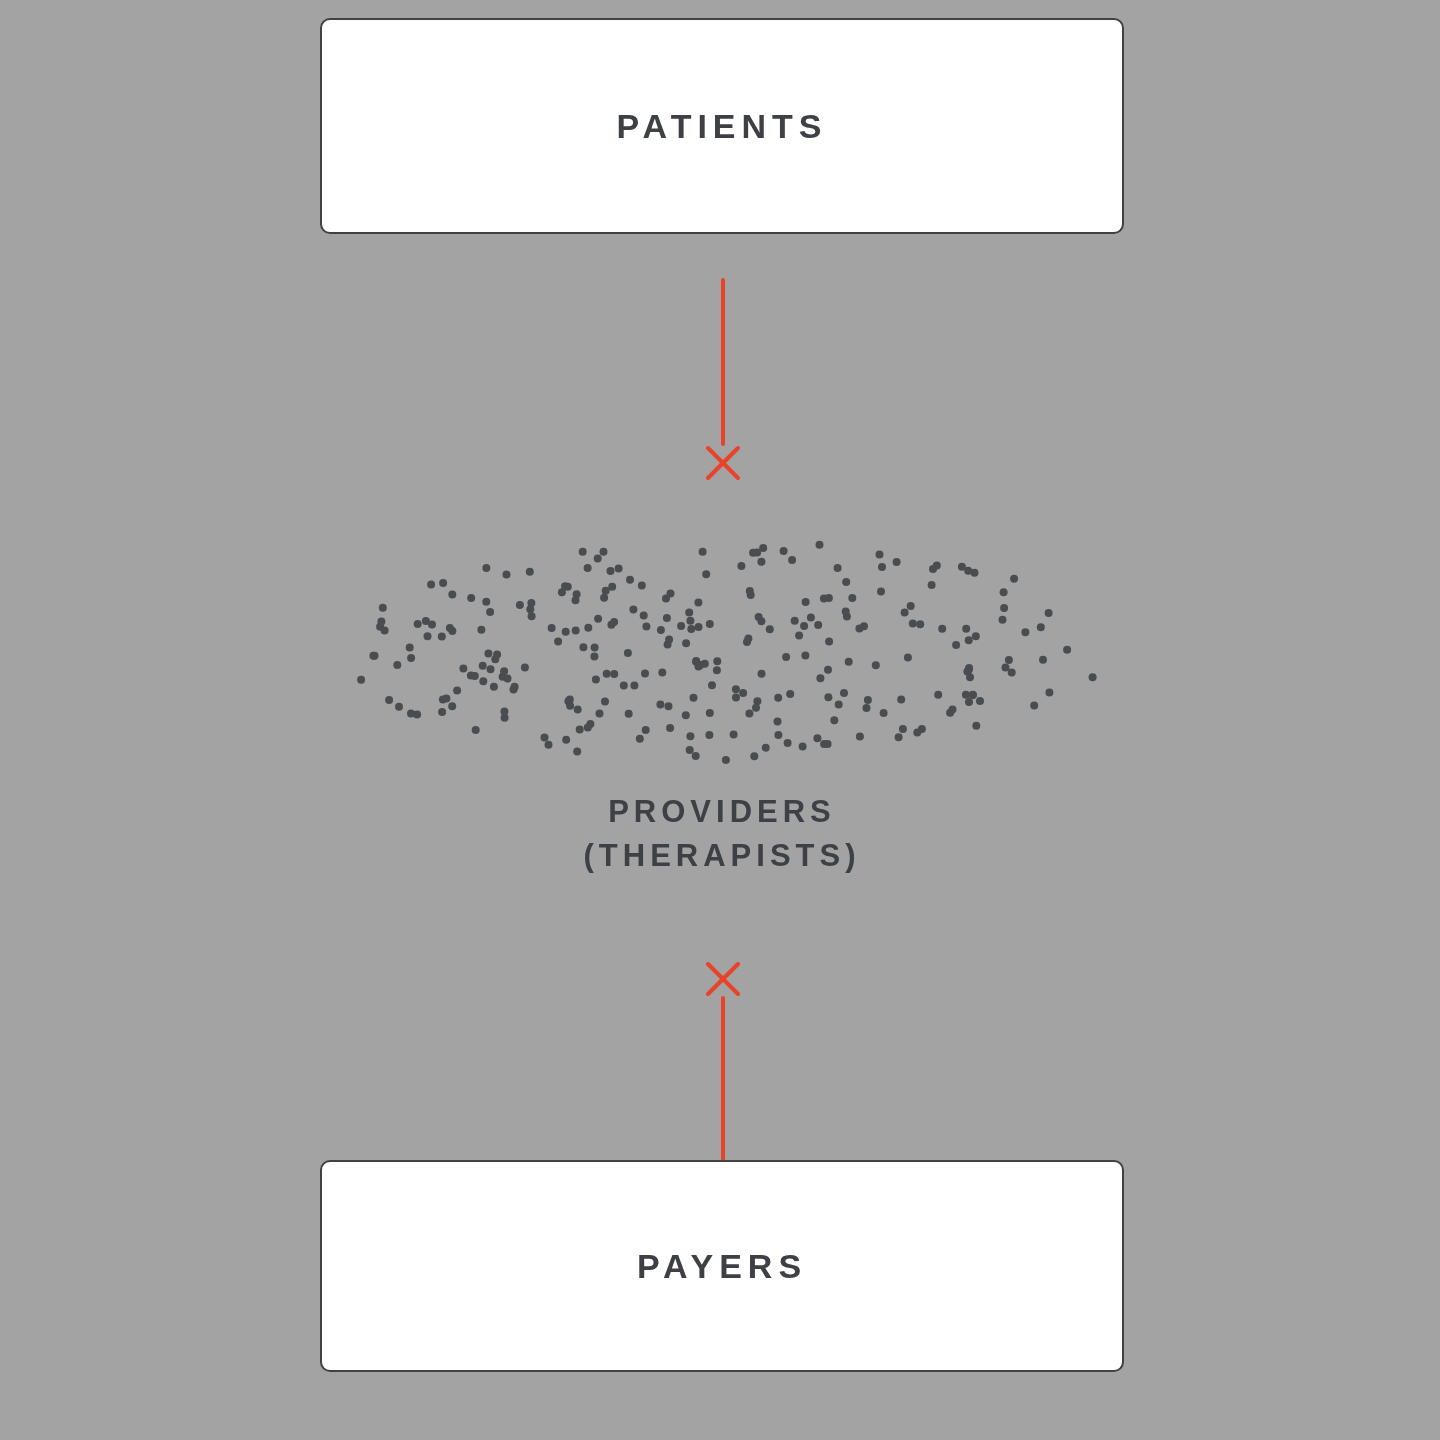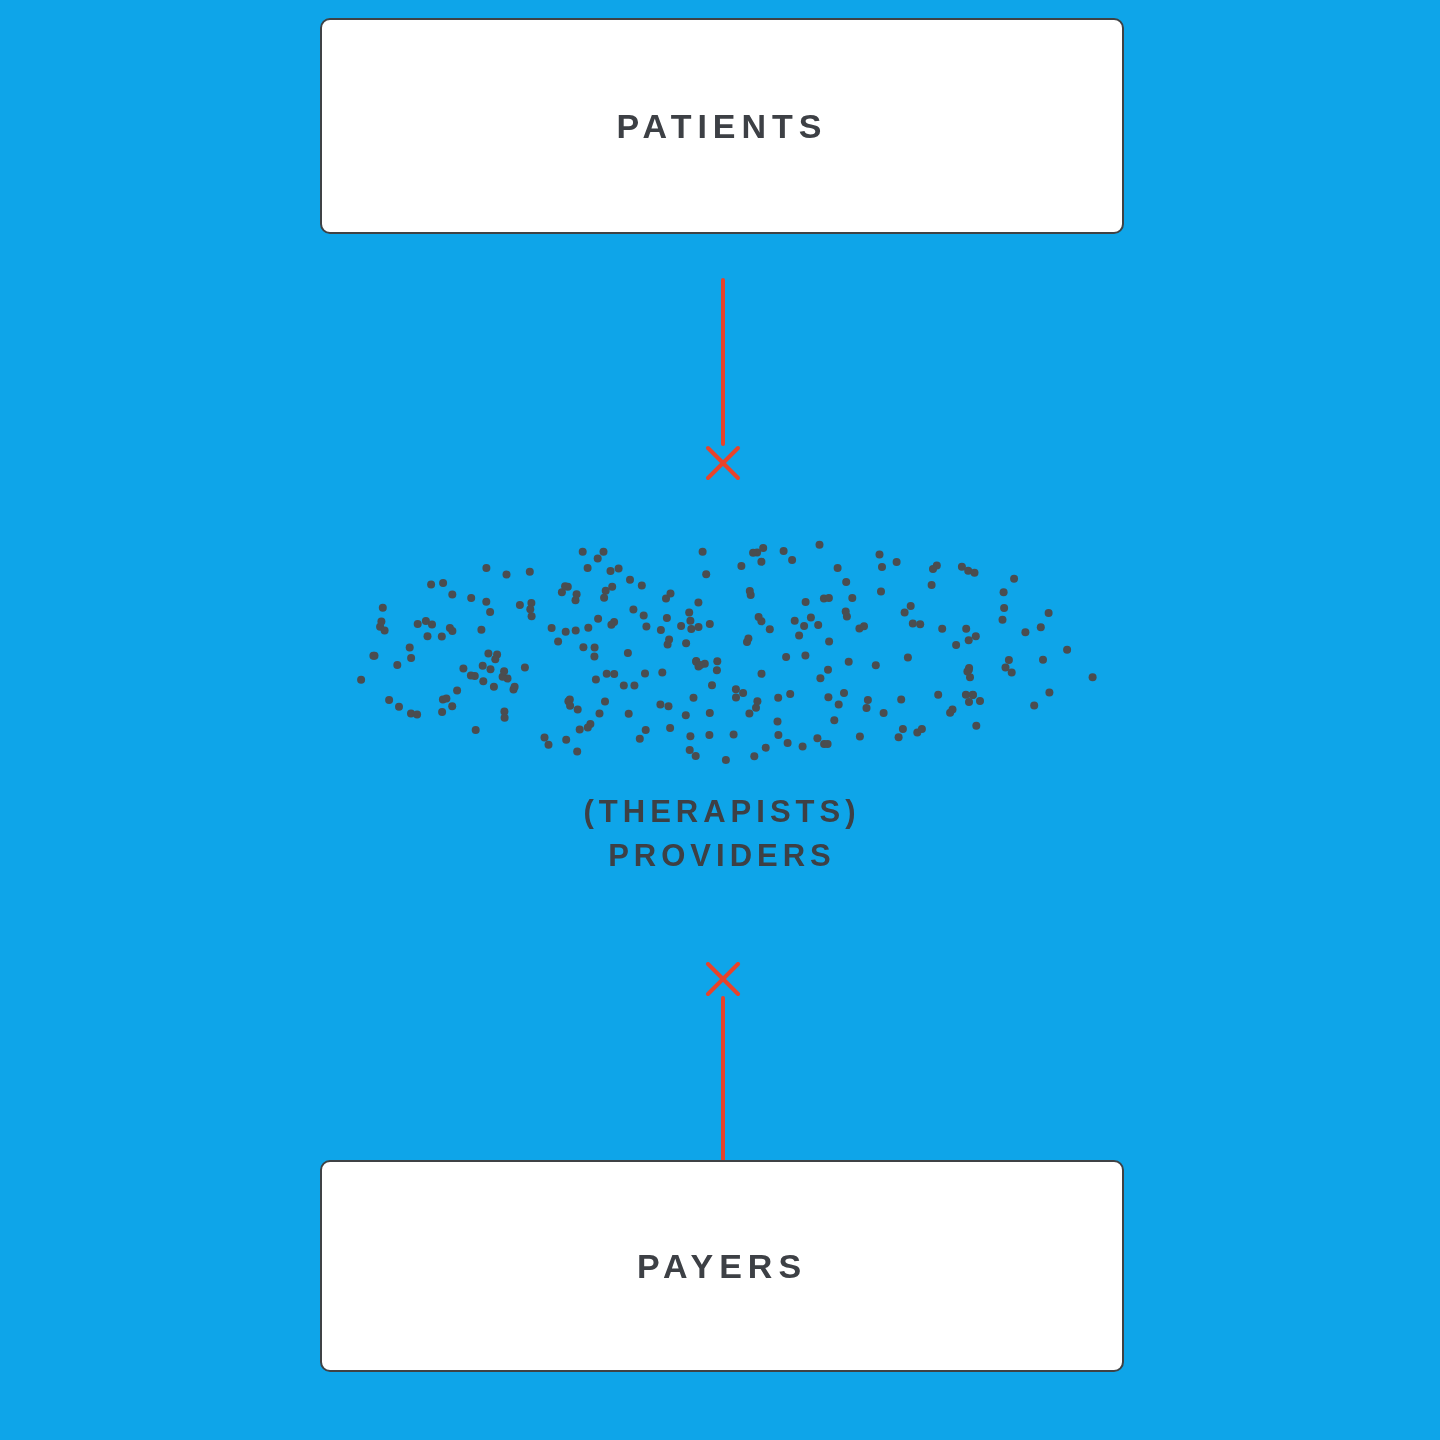--- a/index.html
+++ b/index.html
@@ -1,19 +1,19 @@
 <!DOCTYPE html>
 <html style="--text-color: #3d4045; --border-color: #3f4245;"><head>
 <meta charset="utf-8">
 <style>
   html,body{margin:0;padding:0;background:#ffffff;}
   .canvas{
     position:relative;
     width:1440px;height:1440px;
-    background:#0ea5e9;
+    background:#a3a3a3;
     font-family:"Liberation Sans", sans-serif;
     overflow:hidden;
   }
   .box{
     position:absolute;
     left:320px;
     width:804px;height:216px;
     border:2px solid var(--border-color,#3f4245);
     border-radius:10px;
     background:#ffffff;
@@ -329,22 +329,22 @@
       <circle cx="127.1" cy="160.4" r="4" fill="#4a4d50"></circle>
       <circle cx="122.2" cy="176.3" r="4" fill="#4a4d50"></circle>
       <circle cx="469.1" cy="105.6" r="4" fill="#4a4d50"></circle>
       <circle cx="274.1" cy="67.8" r="4" fill="#4a4d50"></circle>
       <circle cx="102.0" cy="94.6" r="4" fill="#4a4d50"></circle>
       <circle cx="718.6" cy="82.9" r="4" fill="#4a4d50"></circle>
       <circle cx="153.3" cy="151.2" r="4" fill="#4a4d50"></circle>
     </svg>
 
   <div class="providers-label">
+    <div>PROVIDERS</div>
     <div>(THERAPISTS)</div>
-    <div>PROVIDERS</div>
   </div>
 
   <svg class="arrow arrow-bottom" viewBox="0 0 60 204">
     <line x1="15" y1="2" x2="45" y2="32" stroke="#e8432a" stroke-width="4" stroke-linecap="round"></line>
     <line x1="45" y1="2" x2="15" y2="32" stroke="#e8432a" stroke-width="4" stroke-linecap="round"></line>
     <line x1="30" y1="36" x2="30" y2="202" stroke="#e8432a" stroke-width="4" stroke-linecap="round"></line>
   </svg>
 
   <div class="box box-bottom">
     <span class="box-label">PAYERS</span>

